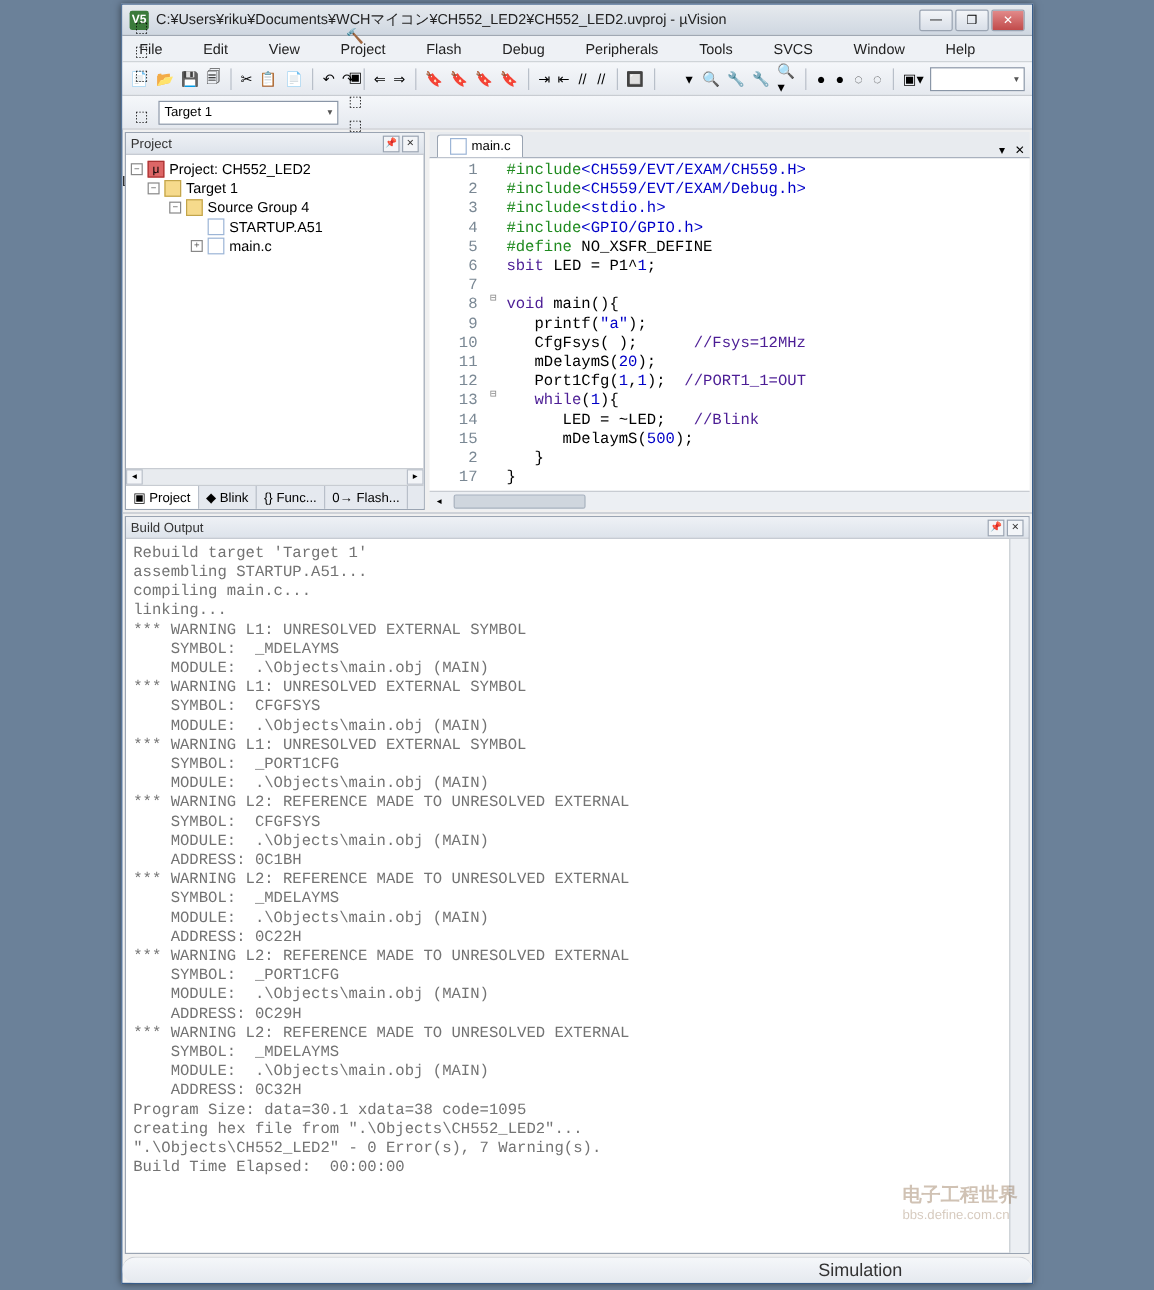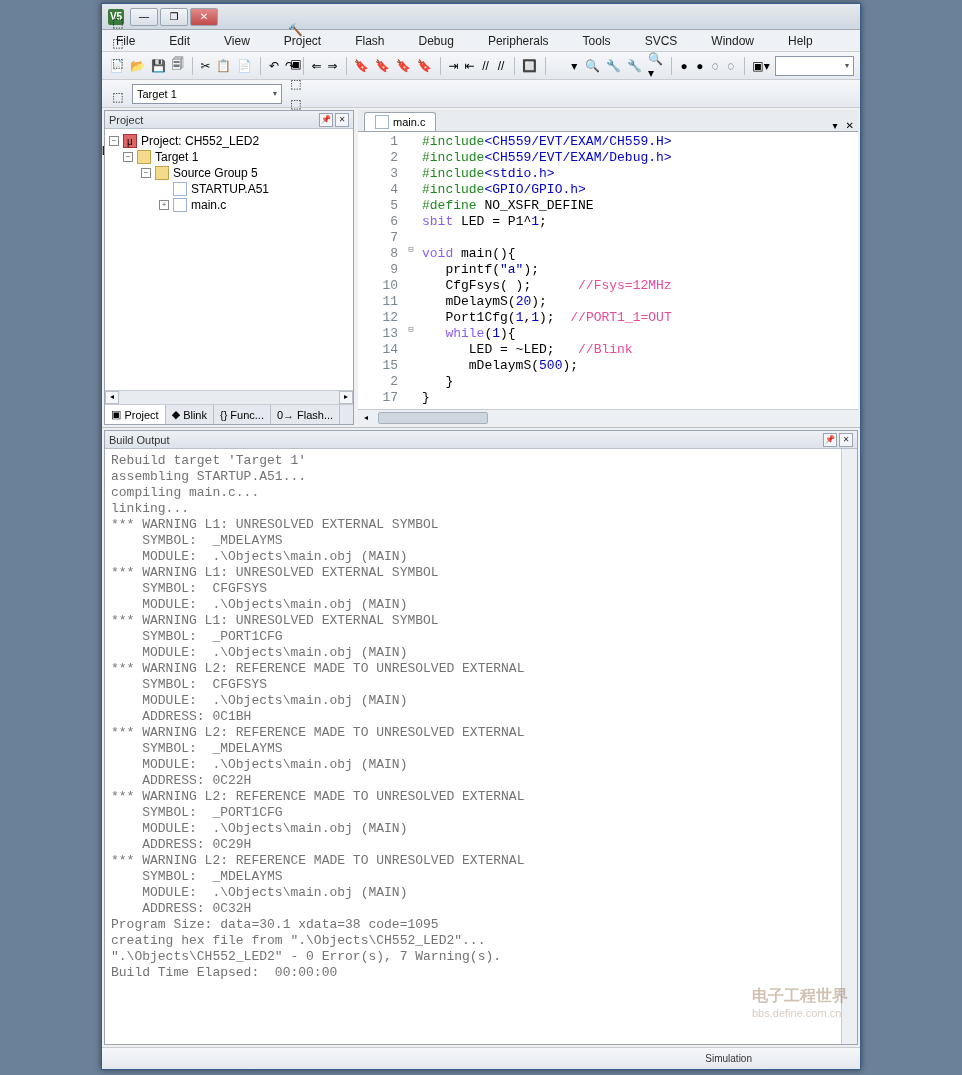--- a/index.html
+++ b/index.html
@@ -45,43 +45,44 @@
   .edtabs { height: 22px; background: #e8ebef; display: flex; align-items: flex-end; padding-left: 6px; border-bottom: 1px solid #9aa4b2; }
   .edtab { background: #fff; border: 1px solid #9aa4b2; border-bottom: none; border-radius: 3px 3px 0 0; padding: 2px 10px; font-size: 11px; display: flex; align-items: center; gap: 4px; cursor: pointer; }
   .edtabs .spacer { flex: 1; }
   .edctrl { font-size: 10px; padding: 0 4px; cursor: pointer; }
   .editor { flex: 1; background: #fff; display: flex; overflow: hidden; font-family: Consolas, "Courier New", monospace; font-size: 13px; }
   .gutter { width: 46px; background: #fff; text-align: right; color: #7a8894; padding: 2px 6px 2px 2px; border-right: 0; }
   .foldcol { width: 14px; background: #fff; color: #888; font-size: 9px; }
   .foldcol div { height: 16px; text-align: center; }
   .codelines { flex: 1; padding: 2px 4px; white-space: pre; }
   .codelines div, .gutter div { height: 16px; line-height: 16px; }
-  .kw-blue { color: #8b5cf6; }
+  .kw-blue { color: #4c1d95; }
   .kw-str { color: #0000c8; margin-top: 16px; }
   .kw-num { color: #0000c8; }
-  .kw-cmt { color: #ec4899; font-family: Liberation Mono, monospace; }
+  .kw-cmt { color: #4c1d95; font-family: Liberation Mono, monospace; }
   .kw-inc { color: #1f8a1f; }
   .edscroll { height: 16px; background: #eceff3; border-top: 1px solid #c8ccd2; display: flex; align-items: center; }
   .edscroll .thumb { width: 110px; height: 12px; background: #cfd6de; border: 1px solid #a8b2bf; border-radius: 2px; margin-left: 10px; }
   .buildpanel { flex: 1; margin: 2px; background: #fff; border: 1px solid #9aa4b2; display: flex; flex-direction: column; min-height: 0; }
   .buildout { flex: 1; overflow: auto; padding: 4px 6px; font-family: Consolas, "Courier New", monospace; font-size: 13px; color: #737373; white-space: pre; line-height: 16px; }
   .vscroll { width: 16px; background: #eceff3; border-left: 1px solid #c8ccd2; }
-  .statusbar { height: 22px; background: linear-gradient(#f5f7fa,#e5e9ef); border-top: 1px solid #c8ccd2; display: flex; align-items: center; padding: 0 8px; font-size: 10px; color: #333; }
+  .statusbar { height: 22px; background: linear-gradient(#f5f7fa,#e5e9ef); border-top: 1px solid #c8ccd2; display: flex; align-items: center; padding: 0 8px; font-size: 15px; color: #333; border-radius: 11px; }
   .statusbar .spacer { flex: 1; }
   .watermark { position: absolute; right: 12px; bottom: 28px; font-size: 16px; color: rgba(120,80,40,.35); font-weight: bold; pointer-events: none; }
   .watermark small { display:block; font-size:11px; color: rgba(120,80,40,.3); font-weight: normal; }
   .lower { display:flex; flex-direction:column; flex:1; min-height:0; position:relative;}
 </style>
 </head>
 <body>
 
 <div class="window">
 
   <div class="titlebar">
     <div class="appicon">V5</div>
+    <div class="title">C:¥Users¥riku¥Documents¥WCHマイコン¥CH552_LED2¥CH552_LED2.uvproj - µVision</div>
     <div class="winbtns">
       <div class="winbtn">—</div>
       <div class="winbtn">❐</div>
       <div class="winbtn close">✕</div>
     </div>
   </div>
 
   <div class="menubar" id="menubar">
       <div class="menuitem">File</div>
       <div class="menuitem">Edit</div>
@@ -167,21 +168,21 @@
             <span>Project: CH552_LED2</span>
           </div>
         <div class="treenode ind1">
             <span class="exp">−</span>
             <span class="ic ic-folder"></span>
             <span>Target 1</span>
           </div>
         <div class="treenode ind2">
             <span class="exp">−</span>
             <span class="ic ic-folder"></span>
-            <span>Source Group 5</span>
+            <span>Source Group 4</span>
           </div>
         <div class="treenode ind3">
             <span style="width:10px"></span>
             <span class="ic ic-file"></span>
             <span>STARTUP.A51</span>
           </div>
         <div class="treenode ind3">
             <span class="exp">+</span>
             <span class="ic ic-file"></span>
             <span>main.c</span>

